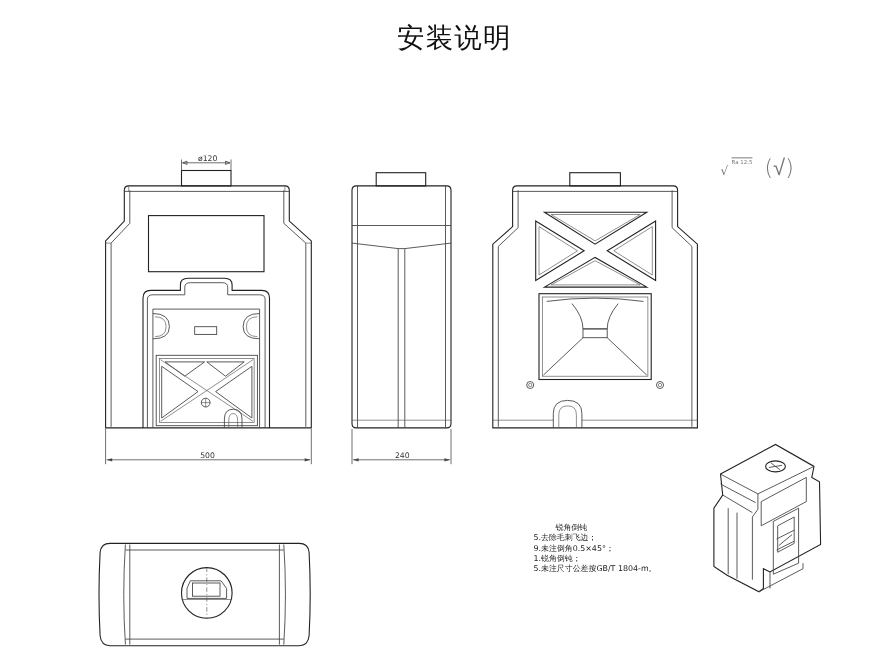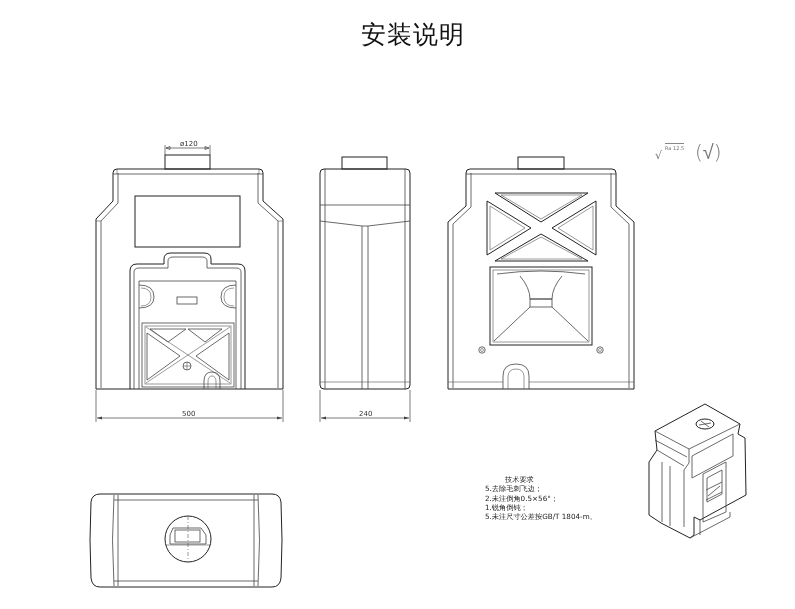--- a/index.html
+++ b/index.html
@@ -152,18 +152,18 @@
   </g>
 </svg>
 
 <div class="rough">
   <span style="position:absolute;left:0;top:6px;font-size:11px;">√</span>
   <span style="position:absolute;left:10px;top:0px;font-size:5px;border-top:0.7px solid #888;padding-top:1px;white-space:nowrap;">Ra 12.5</span>
   <span style="position:absolute;left:40px;top:-3px;font-size:20px;font-weight:200;white-space:nowrap;">(√)</span>
 </div>
 
 <div class="notes">
-  <div class="nh">技术要求</div>
+  <div class="nh">锐角倒钝</div>
   <div>5.去除毛刺飞边；</div>
-  <div>2.未注倒角0.5×56°；</div>
+  <div>9.未注倒角0.5×45°；</div>
   <div>1.锐角倒钝；</div>
   <div>5.未注尺寸公差按GB/T 1804-m。</div>
 </div>
 
 </body></html>

